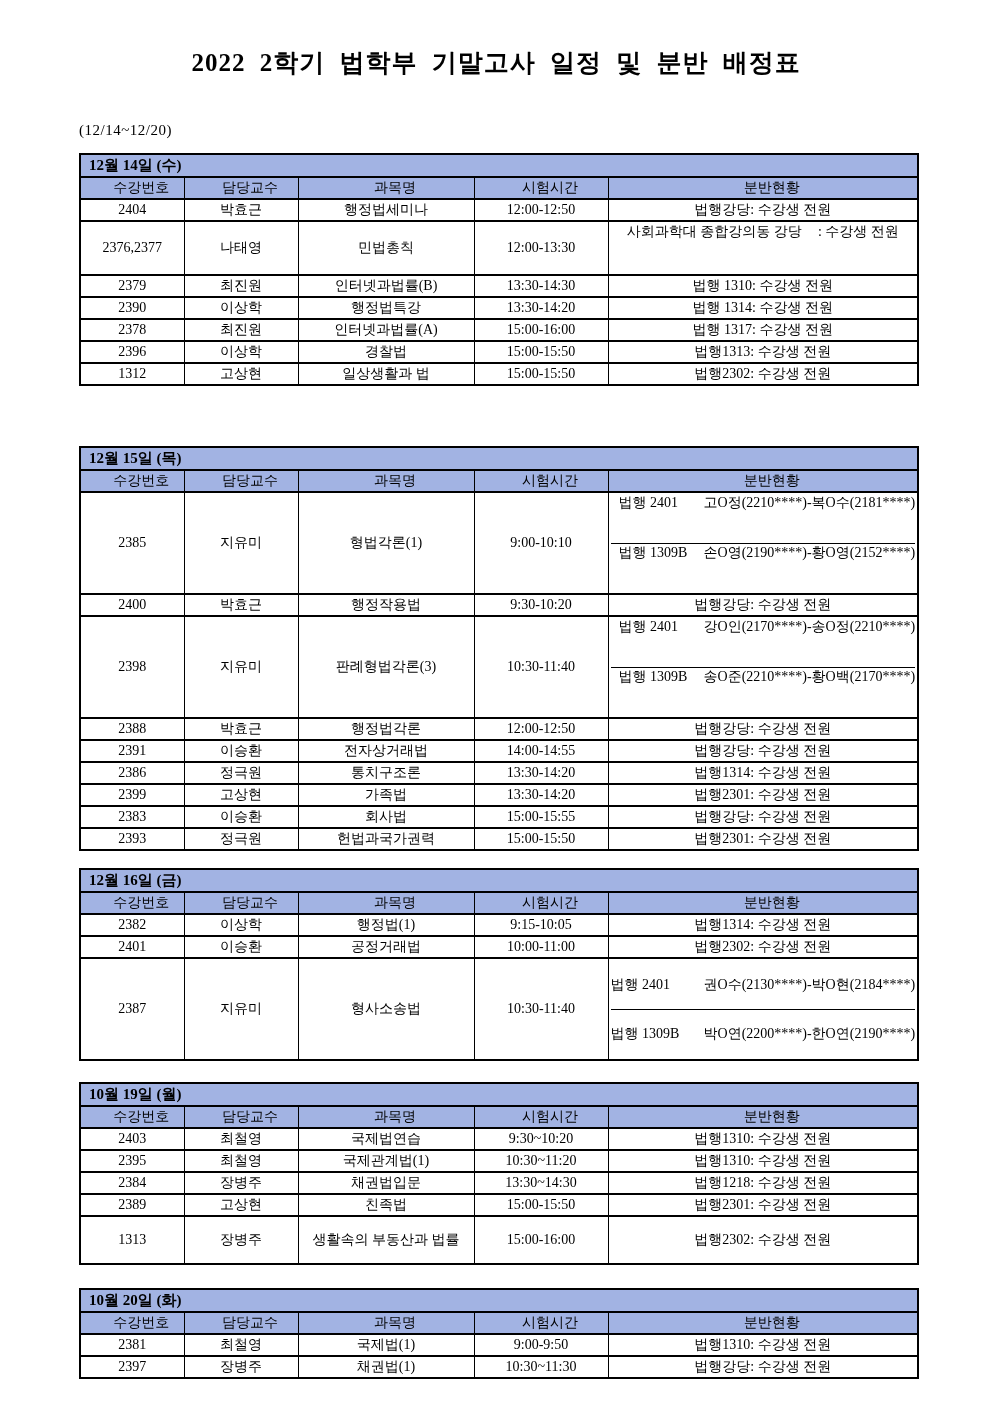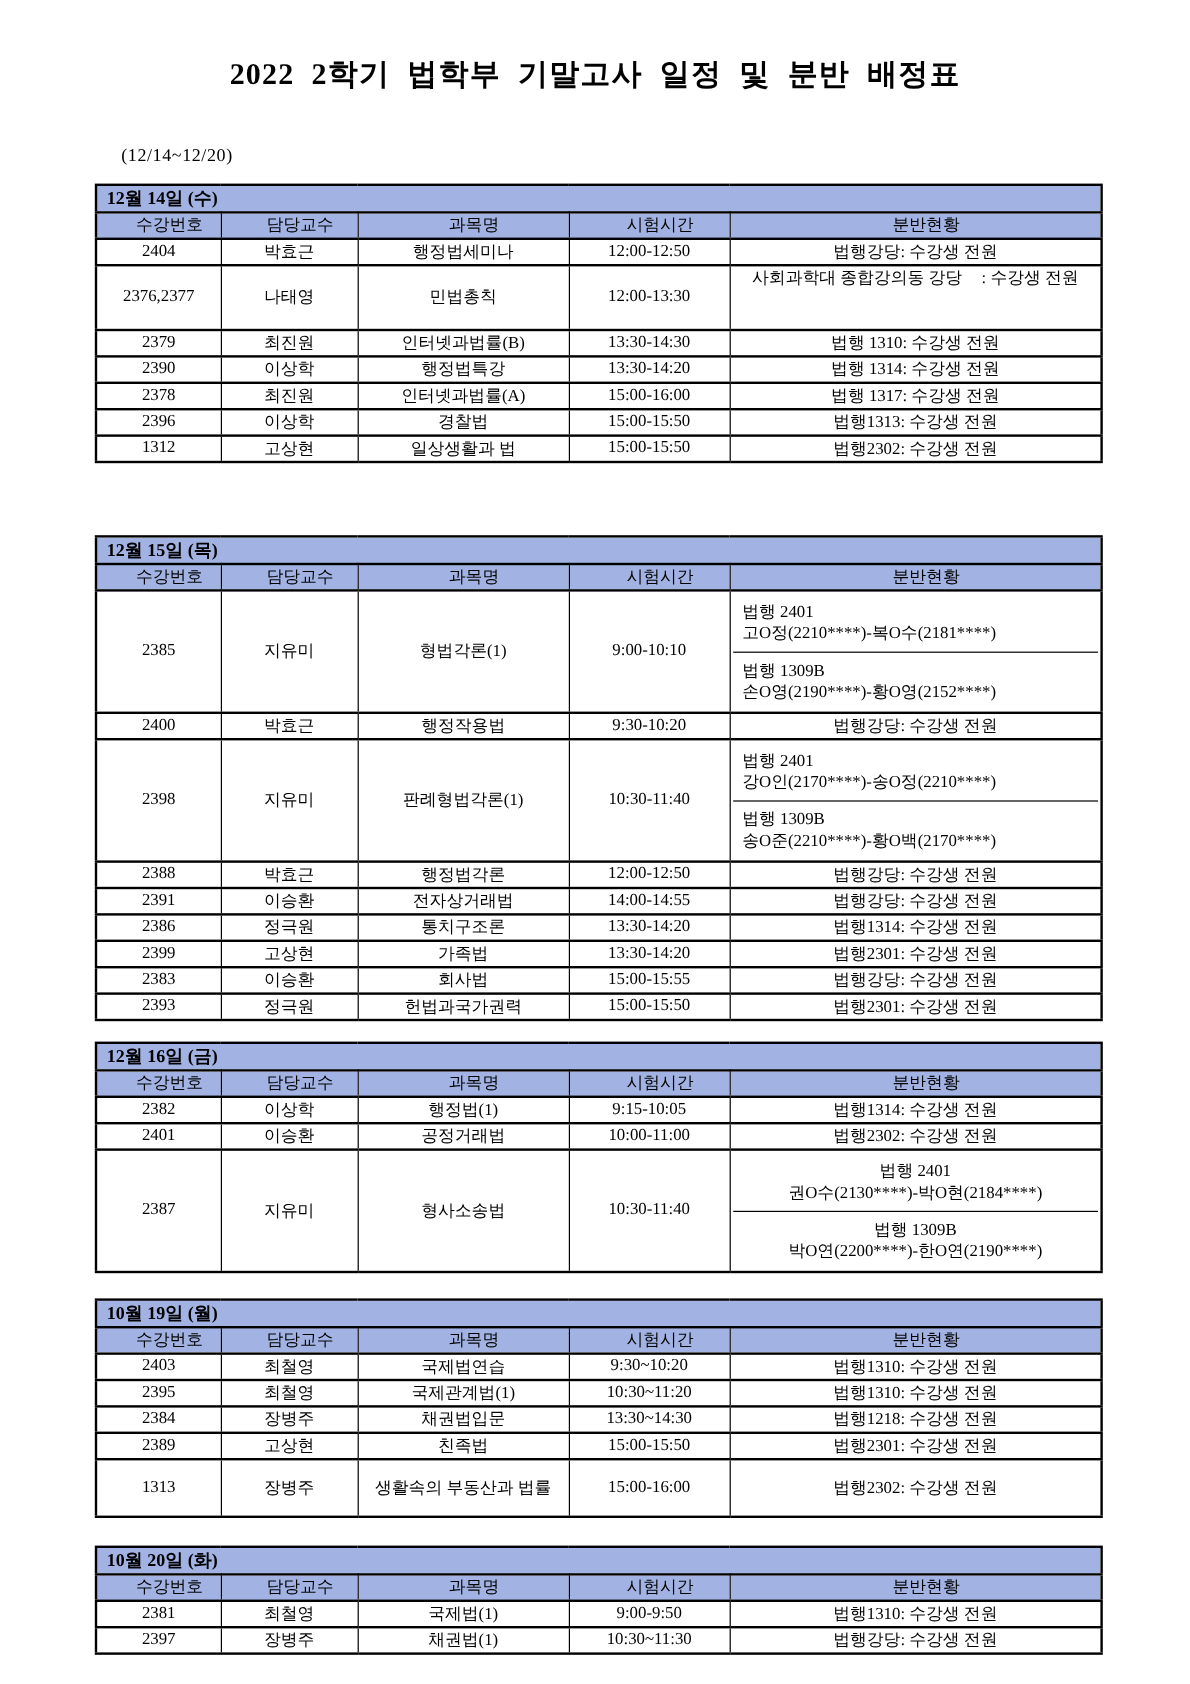--- a/index.html
+++ b/index.html
@@ -9,21 +9,21 @@
     width:992px; height:1403px; background:#ffffff; color:#000;
     font-family:"Liberation Serif","DejaVu Serif",serif;
   }
   .page { padding-top:46px; }
   .doc-title {
     margin:0 0 0 0; text-align:center;
     font-size:25px; font-weight:bold; letter-spacing:1px; word-spacing:7px;
     line-height:34px;
   }
   .date-range {
-    margin:42px 0 14px 101px; font-size:15px; letter-spacing:0.5px;
+    margin:42px 0 14px 79px; font-size:15px; letter-spacing:0.5px;
   }
   table.sched {
     width:838px; margin-left:79px; border-collapse:collapse; table-layout:fixed;
     border:2px solid var(--bd);
   }
   table.sched td {
     border:solid var(--bd); border-width:2px 1px;
     font-size:14px; text-align:center; vertical-align:middle;
     padding:1px 2px; overflow:hidden;
   }
@@ -32,21 +32,21 @@
     background:var(--hdr); text-align:left; font-weight:bold; font-size:15px;
     padding:1px 2px 1px 8px; height:22px;
   }
   tr.t-head td { background:var(--hdr); height:19px;padding-left:20px; }
   tr.r-std td { height:18px; }
   tr.r-2line td { height:54px; }
   tr.r-wrap td { height:48px; }
   tr.r-split td { height:98px; }
   td.p0 { padding:0; }
   .two-line { display:flex; justify-content:space-evenly; height:100%; }
-  .group { height:49px; display:flex; flex-direction:column; justify-content:center; }
+  .group { height:49px; display:flex; flex-direction:row; justify-content:space-between; }
   .group + .group { border-top:1px solid var(--bd); }
   td.left .group { align-items:flex-start; padding-left:8px; text-align:left; }
   td.center .group { align-items:center; }
   .m-t1 { margin-bottom:60px; }
   .m-t2 { margin-bottom:17px; }
   .m-t3 { margin-bottom:21px; }
   .m-t4 { margin-bottom:23px; }
 </style>
 </head>
 <body>
@@ -170,21 +170,21 @@
     <tr class="r-std">
       <td>2400</td>
       <td>박효근</td>
       <td>행정작용법</td>
       <td>9:30-10:20</td>
       <td>법행강당: 수강생 전원</td>
     </tr>
     <tr class="r-split">
       <td>2398</td>
       <td>지유미</td>
-      <td>판례형법각론(1)</td>
+      <td>판례형법각론(3)</td>
       <td>10:30-11:40</td>
       <td class="p0 left">
         <div class="group">
           <div>법행 2401</div>
           <div>강O인(2170****)-송O정(2210****)</div>
         </div>
         <div class="group">
           <div>법행 1309B</div>
           <div>송O준(2210****)-황O백(2170****)</div>
         </div>

